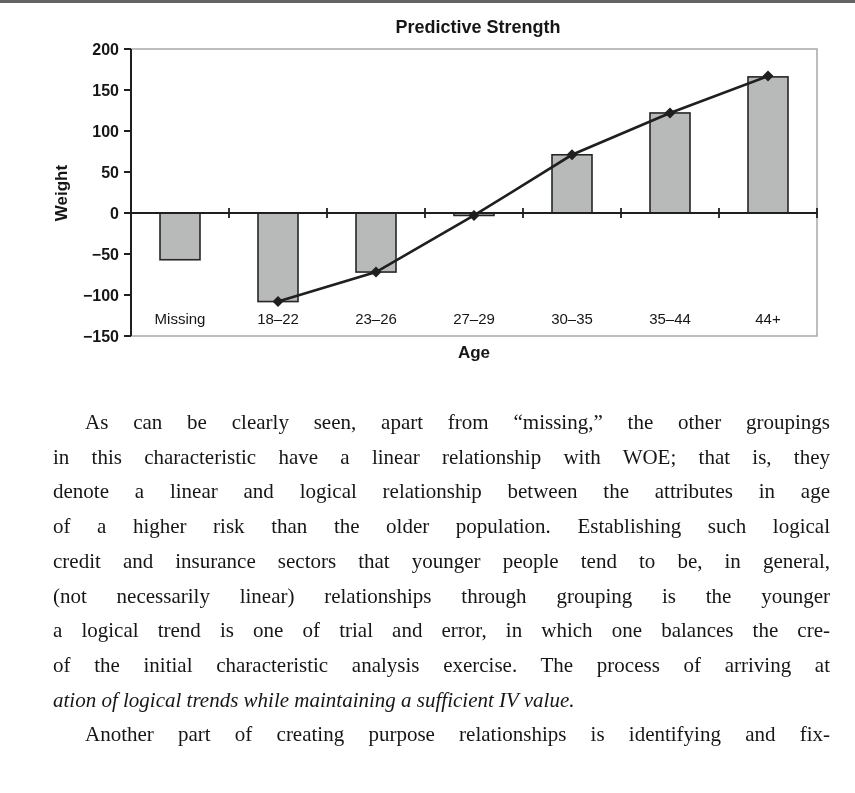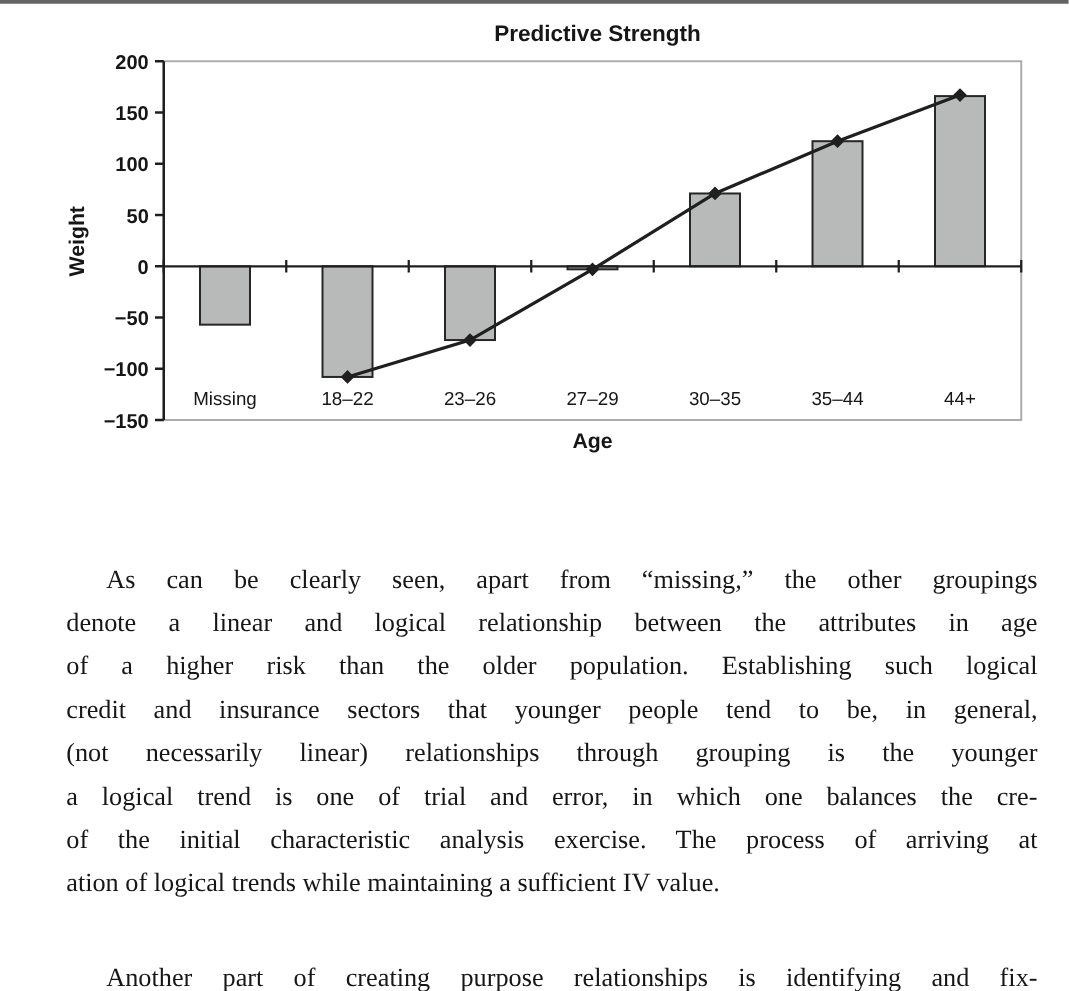--- a/index.html
+++ b/index.html
@@ -12,22 +12,22 @@
   .chart-svg{position:absolute;top:0;left:0;}
   .ctitle{font:bold 18px "Liberation Sans",sans-serif;fill:#161616;}
   .ctitle2{font:bold 17px "Liberation Sans",sans-serif;fill:#161616;}
   .ytick{font:bold 16px "Liberation Sans",sans-serif;fill:#161616;}
   .xtick{font:15px "Liberation Sans",sans-serif;fill:#161616;}
   .textblock{
     position:absolute;left:53px;top:405px;width:777px;
     font-size:21px;line-height:34.7px;color:#161616;
   }
   .tline{text-align:justify;text-align-last:justify;}
-  .tline.noju{text-align:left;text-align-last:left;}
-  .tline.ind{text-indent:32px;margin-top:41px;}
+  .tline.noju{text-align:left;text-align-last:left;font-style:italic;}
+  .tline.ind{text-indent:32px;}
 </style>
 </head>
 <body>
 
 <div class="toprule"></div>
 
 <svg class="chart-svg" width="855" height="385" viewBox="0 0 855 385">
     <rect x="131" y="49" width="686" height="287" fill="none" stroke="#a8a8a8" stroke-width="1.5"></rect>
     <rect x="160" y="213" width="40" height="46.74000000000001" fill="#b7bab9" stroke="#262626" stroke-width="1.6"></rect>
     <rect x="258" y="213" width="40" height="88.56" fill="#b7bab9" stroke="#262626" stroke-width="1.6"></rect>
@@ -76,20 +76,21 @@
     <path d="M 572 149.28 L 577.5 154.78 L 572 160.28 L 566.5 154.78 Z" fill="#1f1f1f"></path>
     <path d="M 670 107.46000000000001 L 675.5 112.96000000000001 L 670 118.46000000000001 L 664.5 112.96000000000001 Z" fill="#1f1f1f"></path>
     <path d="M 768 70.56 L 773.5 76.06 L 768 81.56 L 762.5 76.06 Z" fill="#1f1f1f"></path>
     <text x="478" y="33" text-anchor="middle" class="ctitle">Predictive Strength</text>
     <text x="474" y="358" text-anchor="middle" class="ctitle2">Age</text>
     <text x="67" y="193" text-anchor="middle" class="ctitle2" transform="rotate(-90 67 193)">Weight</text>
   </svg>
 
 <div class="textblock">
   <div class="tline ind">As can be clearly seen, apart from “missing,” the other groupings</div>
+  <div class="tline">in this characteristic have a linear relationship with WOE; that is, they</div>
   <div class="tline">denote a linear and logical relationship between the attributes in age</div>
   <div class="tline">of a higher risk than the older population. Establishing such logical</div>
   <div class="tline">credit and insurance sectors that younger people tend to be, in general,</div>
   <div class="tline">(not necessarily linear) relationships through grouping is the younger</div>
   <div class="tline">a logical trend is one of trial and error, in which one balances the cre-</div>
   <div class="tline">of the initial characteristic analysis exercise. The process of arriving at</div>
   <div class="tline noju">ation of logical trends while maintaining a sufficient IV value.</div>
   <div class="tline ind">Another part of creating purpose relationships is identifying and fix-</div>
 </div>
 

